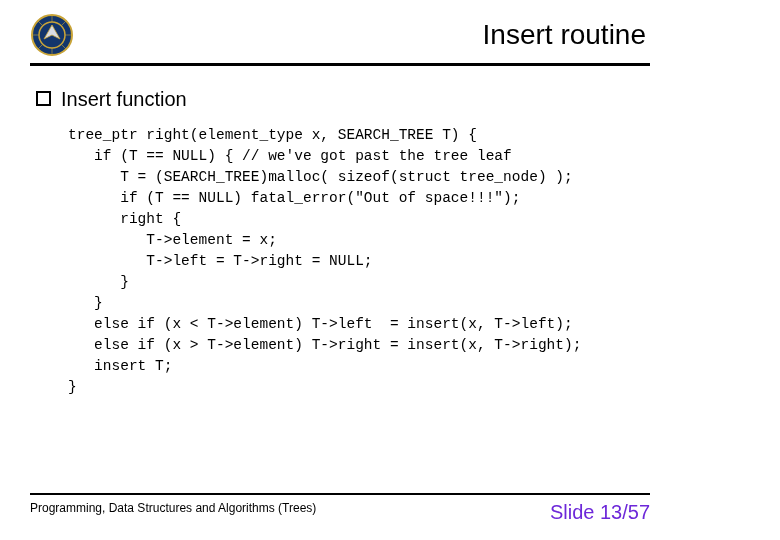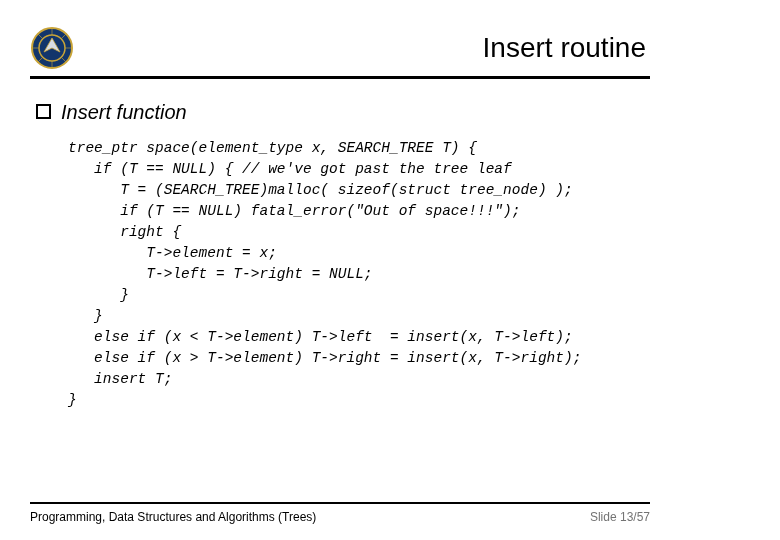--- a/index.html
+++ b/index.html
@@ -1,30 +1,30 @@
 <!DOCTYPE html>
 <html><head>
 <meta charset="utf-8">
 <style>
   * { margin: 0; padding: 0; box-sizing: border-box; }
   html, body { width: 780px; height: 540px; background: #fff; font-family: Arial, Helvetica, sans-serif; color: #000; overflow: hidden; }
-  .slide { position: relative; width: 680px; height: 540px; padding: 26px 30px 0 30px; }
+  .slide { position: relative; width: 680px; height: 540px; padding: 13px 30px 0 30px; }
   .header { display: flex; align-items: center; justify-content: space-between; padding-bottom: 6px; border-bottom: 3px solid #000; margin-bottom: 22px; }
   .logo { width: 44px; height: 44px; }
   .logo svg { width: 44px; height: 44px; display: block; }
   .title { font-size: 28px; font-weight: 400; color: #000; margin-left: auto; padding-right: 4px; }
-  .content { padding-left: 6px; font-style: italic; }
+  .content { padding-left: 6px; }
   .bullet-row { display: flex; align-items: flex-start; gap: 10px; margin-bottom: 10px; }
   .bullet-box { width: 15px; height: 15px; border: 2px solid #000; margin-top: 3px; flex-shrink: 0; position: relative; }
   .bullet-box::after { content: ""; position: absolute; left: 1px; top: 1px; right: -3px; bottom: -3px; background: rgba(0,0,0,0.15); z-index: -1; }
   .bullet-text { font-size: 20px; font-weight: 400; }
   .code { font-family: "Courier New", Courier, monospace; font-size: 14.5px; line-height: 1.45; white-space: pre; padding-left: 32px; padding-top: 4px; }
   .footer { position: absolute; left: 30px; right: 30px; bottom: 16px; border-top: 2px solid #000; padding-top: 6px; display: flex; justify-content: space-between; }
   .footer-left { font-size: 12px; color: #000; }
-  .footer-right { font-size: 12px; color: #737373; }
+  .footer-right { font-size: 20px; color: #6d28d9; }
 </style>
 </head>
 <body>
 
 <div class="slide">
 
   <div class="header">
     <div class="logo">
       <svg viewBox="0 0 44 44">
         <circle cx="22" cy="22" r="20" fill="#12356b"></circle>
@@ -45,21 +45,21 @@
     </div>
     <div class="title">Insert routine</div>
   </div>
 
   <div class="content">
     <div class="bullet-row">
       <div class="bullet-box"></div>
       <div class="bullet-text">Insert function</div>
     </div>
 
-    <div class="code"><span>tree_ptr space(element_type x, SEARCH_TREE T) {</span>
+    <div class="code"><span>tree_ptr right(element_type x, SEARCH_TREE T) {</span>
 <span>   if (T == NULL) { // we've got past the tree leaf</span>
 <span>      T = (SEARCH_TREE)malloc( sizeof(struct tree_node) );</span>
 <span>      if (T == NULL) fatal_error("Out of space!!!");</span>
 <span>      right {</span>
 <span>         T-&gt;element = x;</span>
 <span>         T-&gt;left = T-&gt;right = NULL;</span>
 <span>      }</span>
 <span>   }</span>
 <span>   else if (x &lt; T-&gt;element) T-&gt;left  = insert(x, T-&gt;left);</span>
 <span>   else if (x &gt; T-&gt;element) T-&gt;right = insert(x, T-&gt;right);</span>

